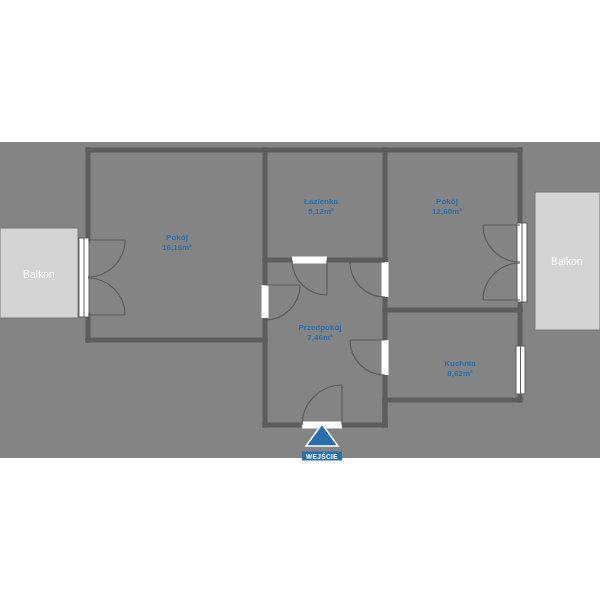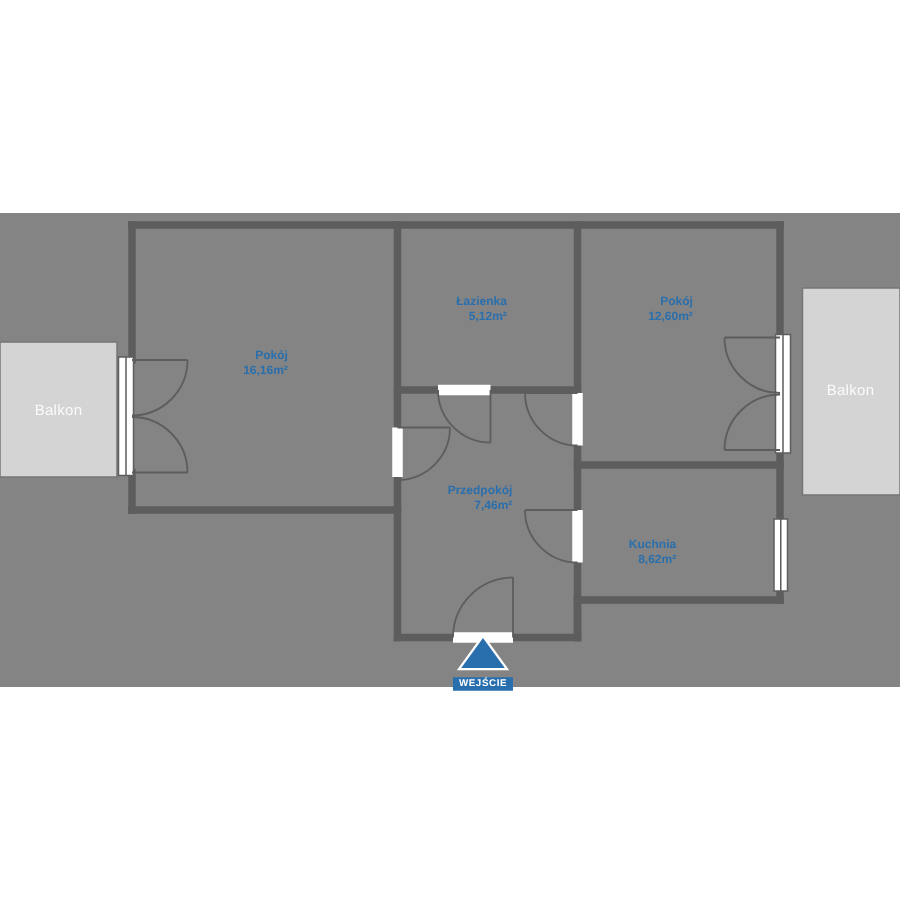--- a/index.html
+++ b/index.html
@@ -20,21 +20,21 @@
     overflow: hidden;
   }
   .plan-svg {
     position: absolute;
     left: 0;
     top: 0;
   }
   .room-label {
     position: absolute;
     transform: translate(-50%, -50%);
-    text-align: right;
+    text-align: center;
     color: #2a6fad;
     font-size: 8px;
     font-weight: bold;
     line-height: 1.3;
     white-space: nowrap;
   }
   .balcony-label {
     position: absolute;
     transform: translate(-50%, -50%);
     color: #fbfbfb;
@@ -140,21 +140,21 @@
   <div class="room-label" style="left:447px; top:207px">
     <div>Pokój</div>
     <div>12,60m²</div>
   </div>
 
   <div class="room-label" style="left:320px; top:333px">
     <div>Przedpokój</div>
     <div>7,46m²</div>
   </div>
 
-  <div class="room-label" style="left:435px; top:369px">
+  <div class="room-label" style="left:460px; top:369px">
     <div>Kuchnia</div>
     <div>8,62m²</div>
   </div>
 
   <div class="balcony-label" style="left:39px; top:274px">Balkon</div>
 
   <div class="balcony-label" style="left:567px; top:261px">Balkon</div>
 
   <div class="entrance-label">WEJŚCIE</div>
 

